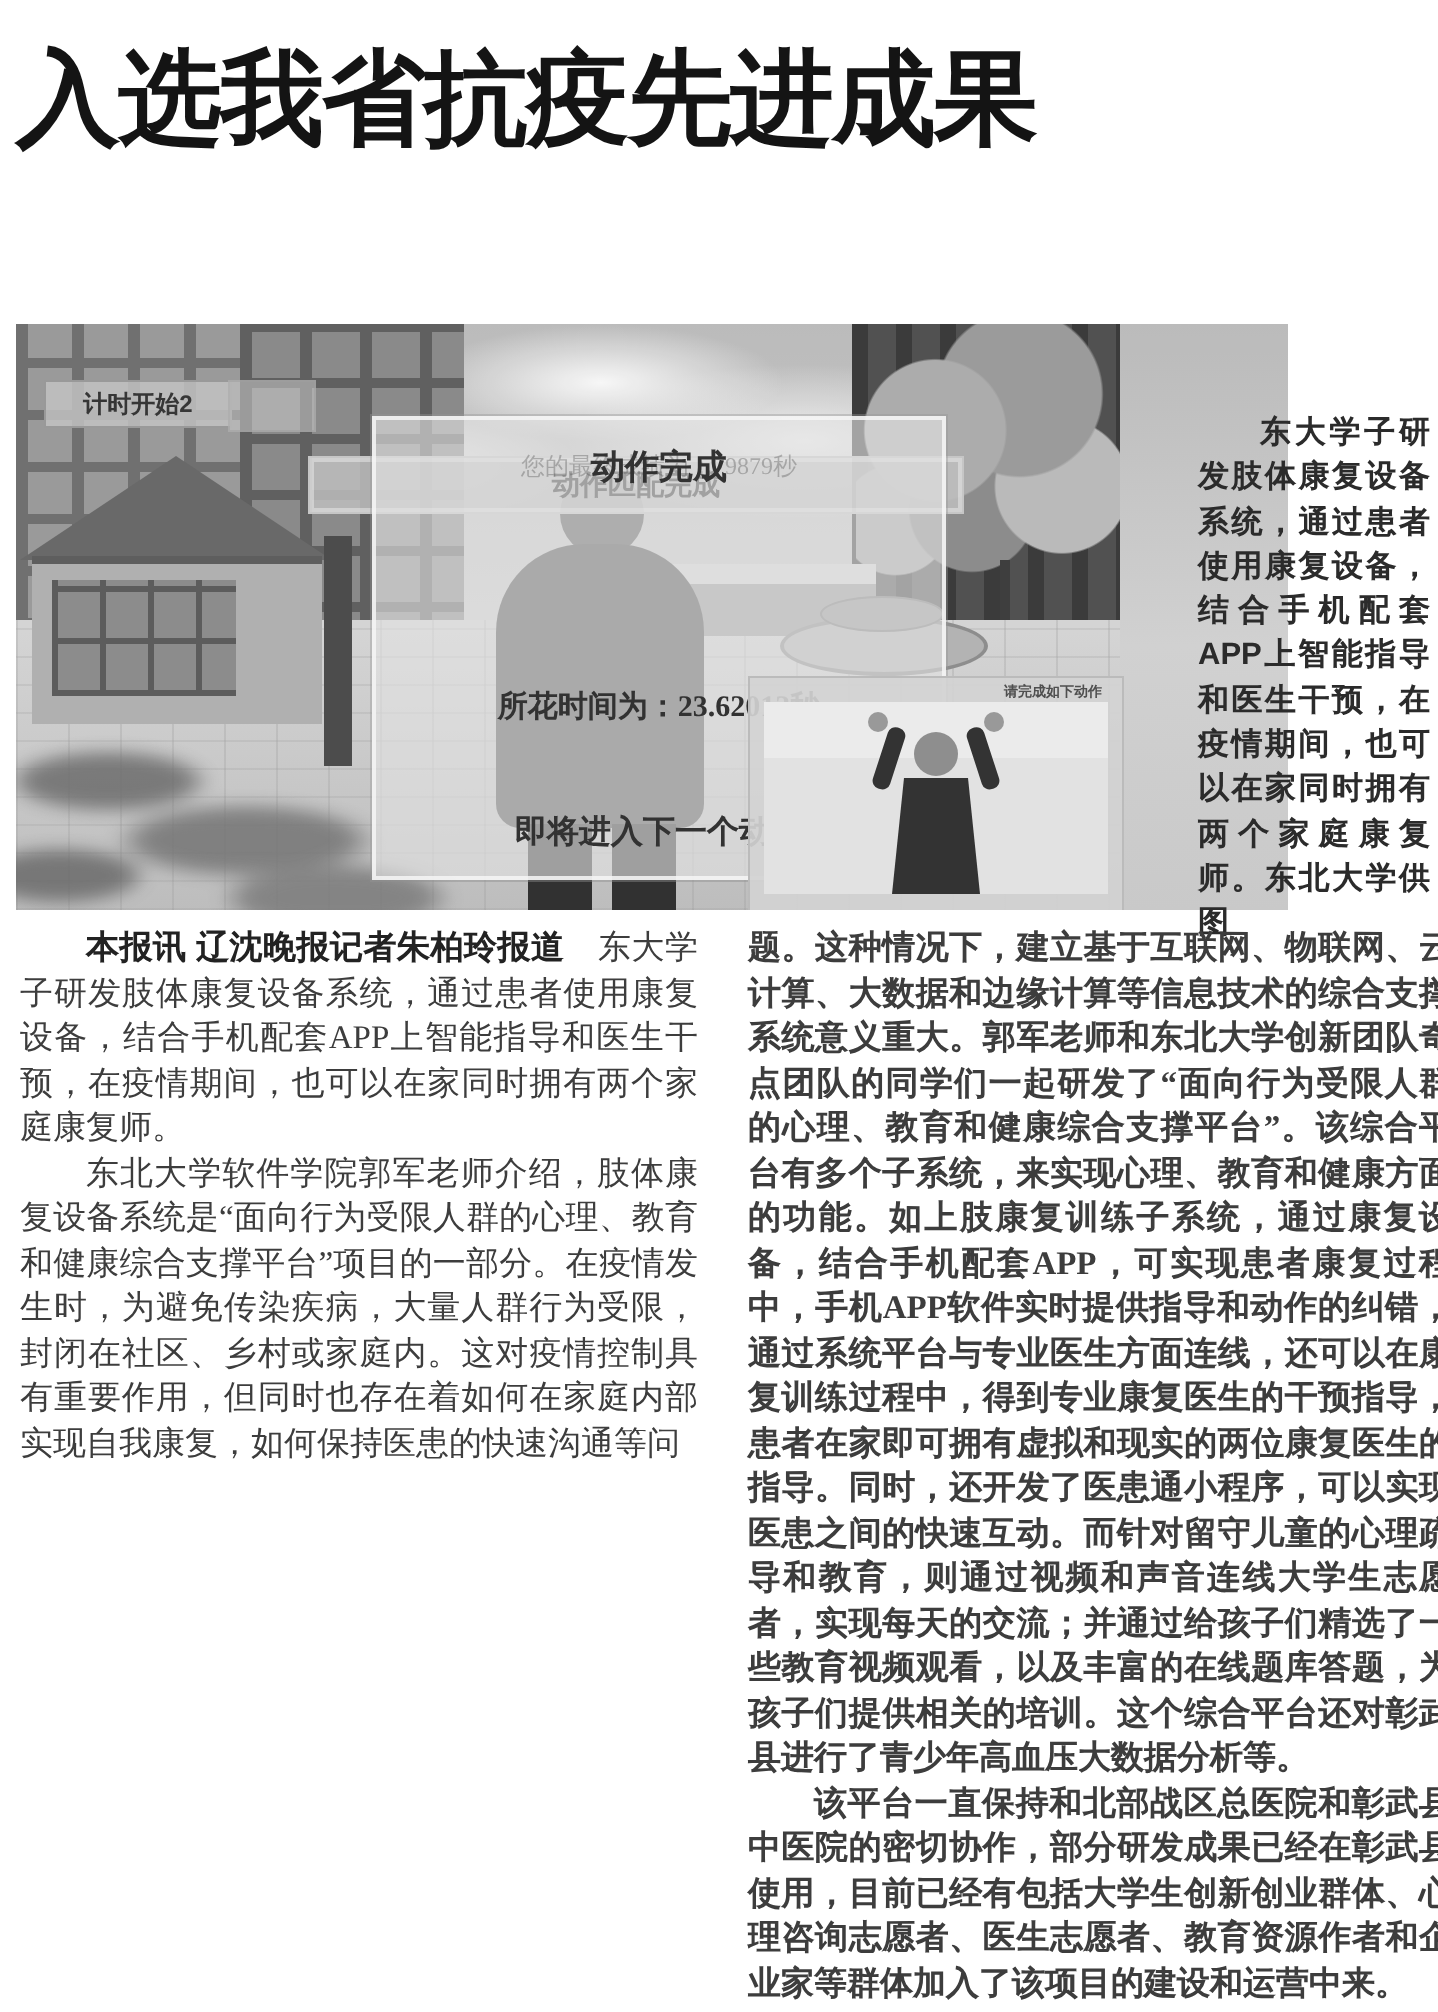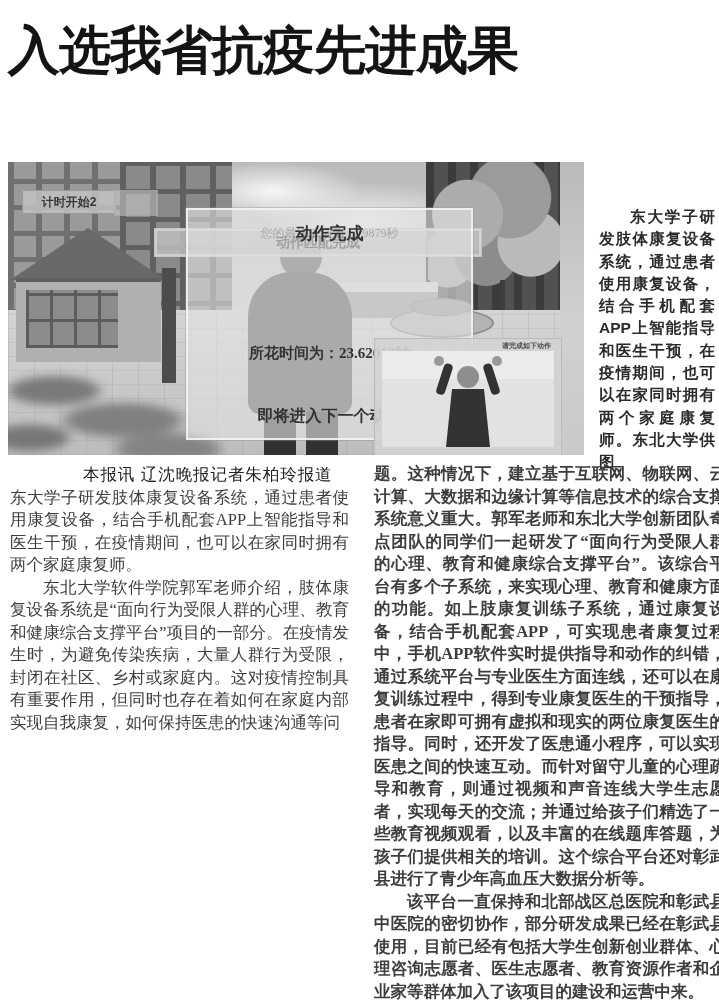--- a/index.html
+++ b/index.html
@@ -5,21 +5,21 @@
   html,body{margin:0;padding:0;background:#ffffff;}
   .page{position:relative;width:719px;height:1006px;background:#ffffff;overflow:hidden;
         font-family:"Liberation Serif","DejaVu Serif",serif;color:#3d3d3d;}
 
   
   .headline{position:absolute;left:8px;top:22px;width:706px;
     font-family:"Liberation Sans","DejaVu Sans",sans-serif;
     font-weight:900;color:#141414;font-size:52px;line-height:1.1;letter-spacing:-1px;}
 
   
-  .photo{position:absolute;left:8px;top:162px;width:576px;height:293px;
+  .photo{position:absolute;left:8px;top:162px;width:636px;height:293px;
          background:#c4b5fd;overflow:hidden;filter:grayscale(1) contrast(.96);}
   .ph-sky{position:absolute;inset:0;background:
     radial-gradient(ellipse 130px 42px at 46% 10%, rgba(255,255,255,.95), transparent 70%),
     radial-gradient(ellipse 170px 55px at 62% 20%, rgba(250,250,250,.85), transparent 70%),
     radial-gradient(ellipse 110px 38px at 32% 24%, rgba(246,246,246,.75), transparent 70%),
     linear-gradient(#bdbdbd, #d4d4d4 55%, #cccccc);}
   .bldg-a{position:absolute;left:0;top:0;width:112px;height:152px;background:
     repeating-linear-gradient(90deg,#6f6f6f 0 6px,transparent 6px 28px),
     repeating-linear-gradient(0deg,#6f6f6f 0 5px,transparent 5px 26px),#9b9b9b;}
   .bldg-b{position:absolute;left:112px;top:0;width:112px;height:172px;background:
@@ -98,21 +98,21 @@
     font-family:"Liberation Sans","DejaVu Sans",sans-serif;
     font-size:15.5px;line-height:22.3px;color:#2b2b2b;text-align:justify;text-indent:2em;
     font-weight:600;}
 
   
   .col{position:absolute;top:463px;font-size:16.5px;line-height:22.5px;text-align:justify;color:#3d3d3d;}
   .col-left{left:10px;width:339px;}
   .col-right{left:374px;width:352px;font-weight:bold;}
   .col p{margin:0;text-indent:2em;}
   .col p.no-indent{text-indent:0;}
-  .byline{font-family:"Liberation Sans","DejaVu Sans",sans-serif;font-weight:normal;color:#222;margin-left:40px;}
+  .byline{font-family:"Liberation Sans","DejaVu Sans",sans-serif;font-weight:bold;color:#222;}
 </style>
 </head>
 <body>
 
 <div class="page">
 
   <div class="headline">
     <div>入选我省抗疫先进成果</div>
   </div>
 

